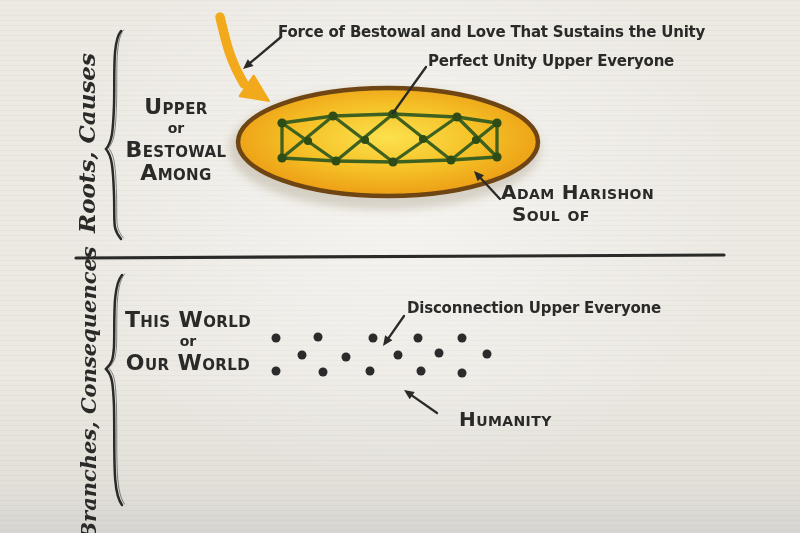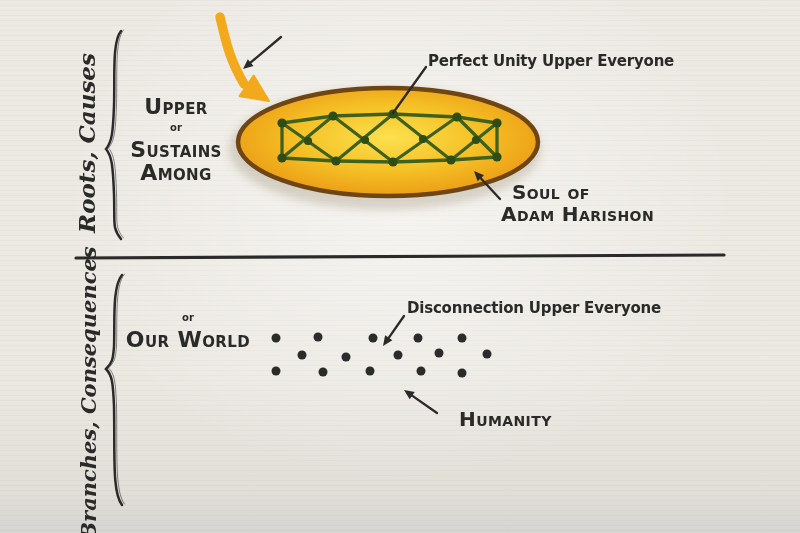--- a/index.html
+++ b/index.html
@@ -12,21 +12,21 @@
       repeating-linear-gradient(180deg, rgba(120,115,105,.05) 0px, rgba(120,115,105,.05) 1px, transparent 1px, transparent 5px),
       linear-gradient(180deg,#edeae4 0%,#ece9e3 70%,#e2dfd9 92%,#d7d5d1 100%);
   }
   .stage *{box-sizing:border-box;}
   svg#art{position:absolute;left:0;top:0;width:800px;height:533px;}
   .txt{position:absolute;white-space:nowrap;}
   .annot{font-size:15px;font-weight:600;letter-spacing:-0.2px;}
   .sc{font-variant:small-caps;font-weight:700;letter-spacing:.4px;}
   .sc-lg{font-size:22px;line-height:23px;}
   .sc-md{font-size:20px;line-height:22px;}
-  .or-line{font-size:10px;font-weight:700;line-height:16px;margin:2px 0;font-variant:normal;letter-spacing:0;}
+  .or-line{font-size:14px;font-weight:700;line-height:16px;margin:2px 0;font-variant:normal;letter-spacing:0;}
   .world-block{text-align:center;transform:translateX(-50%);}
   .side-label{
     font-family:"DejaVu Serif","Liberation Serif",serif;font-style:italic;font-weight:700;
     transform:translate(-50%,-50%) rotate(-90deg);
   }
   .soul-block{line-height:22px;}
   .soul-block .indent{margin-left:11px;}
 </style>
 </head>
 <body>
@@ -132,35 +132,37 @@
         <circle cx="421" cy="371" r="4.5"></circle>
         <circle cx="462" cy="373" r="4.5"></circle>
       </g>
     </svg>
 
   <div class="txt side-label" style="left:86px;top:143px;font-size:23px;">Roots, Causes</div>
 
   <div class="txt world-block" style="left:176px;top:95px;">
     <div class="sc sc-lg">Upper</div>
     <div class="or-line">or</div>
-    <div class="sc sc-lg">Sustains</div>
+    <div class="sc sc-lg">Bestowal</div>
     <div class="sc sc-lg">Among</div>
   </div>
 
+  <div class="txt annot" style="left:278px;top:23px;">Force of Bestowal and Love That Sustains the Unity</div>
 
   <div class="txt annot" style="left:428px;top:52px;">Perfect Unity Upper Everyone</div>
 
   <div class="txt soul-block" style="left:501px;top:181px;">
+    <div class="sc sc-md">Adam Harishon</div>
     <div class="sc sc-md indent">Soul of</div>
-    <div class="sc sc-md">Adam Harishon</div>
   </div>
 
   <div class="txt side-label" style="left:88px;top:393px;font-size:21px;">Branches, Consequences</div>
 
   <div class="txt world-block" style="left:188px;top:308px;">
+    <div class="sc sc-lg">This World</div>
     <div class="or-line">or</div>
     <div class="sc sc-lg">Our World</div>
   </div>
 
   <div class="txt annot" style="left:407px;top:299px;">Disconnection Upper Everyone</div>
 
   <div class="txt sc sc-md" style="left:459px;top:408px;">Humanity</div>
 </div>
 
 </body></html>

